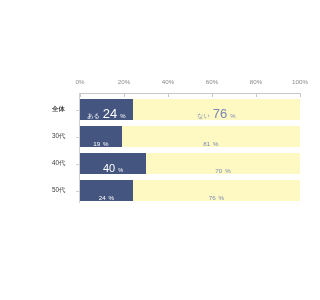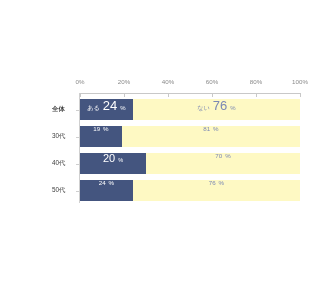--- a/index.html
+++ b/index.html
@@ -115,21 +115,21 @@
     position: absolute;
     left: 80px;
     width: 220px;
     top: 3px;
     height: 21px;
     display: flex;
   }
   .seg {
     height: 100%;
     display: flex;
-    align-items: flex-start;
+    align-items: flex-end;
     justify-content: center;
     box-sizing: border-box;
     overflow: hidden;
     position: relative;
   }
   .seg-a {
     background: #44557f;
   }
   .seg-b {
     background: #fef9c3;
@@ -222,21 +222,21 @@
               </div>
             </div>
           </div>
         </div>
         <div class="row">
           <div class="row-label">40代</div>
           <div class="row-tick"></div>
           <div class="bar-track">
             <div class="seg seg-a sz-md" style="width: 30%;">
               <div class="seg-inner">
-                <span class="seg-num">20</span>
+                <span class="seg-num">40</span>
                 <span class="seg-pct">%</span>
               </div>
             </div>
             <div class="seg seg-b sz-sm" style="width: 70%;">
               <div class="seg-inner">
                 <span class="seg-num">70</span>
                 <span class="seg-pct">%</span>
               </div>
             </div>
           </div>

